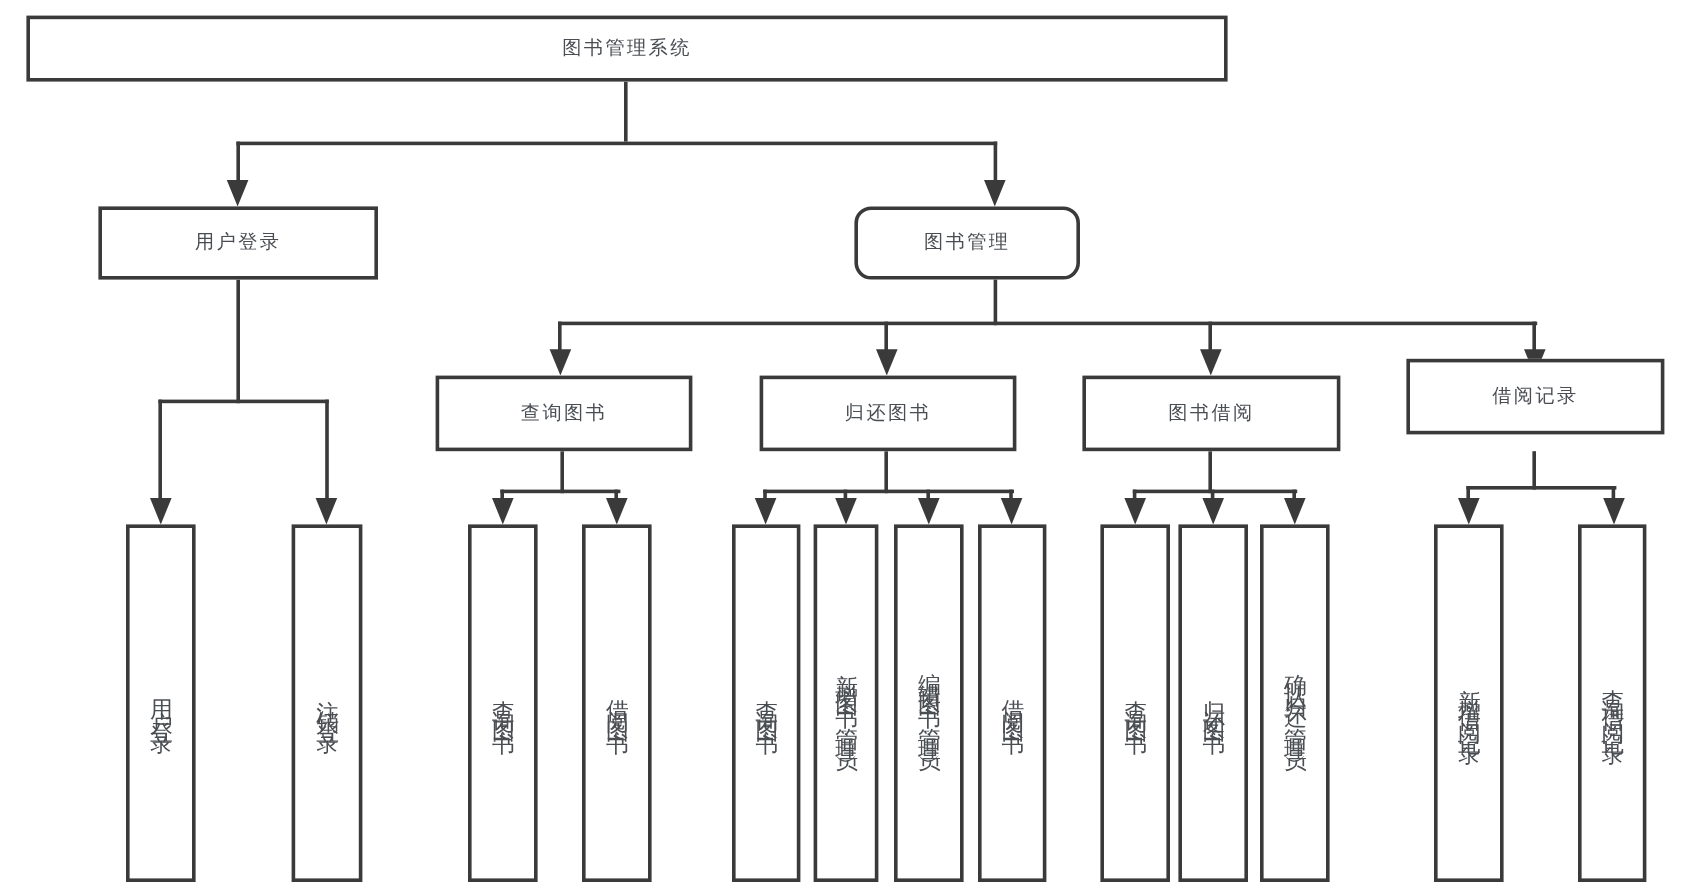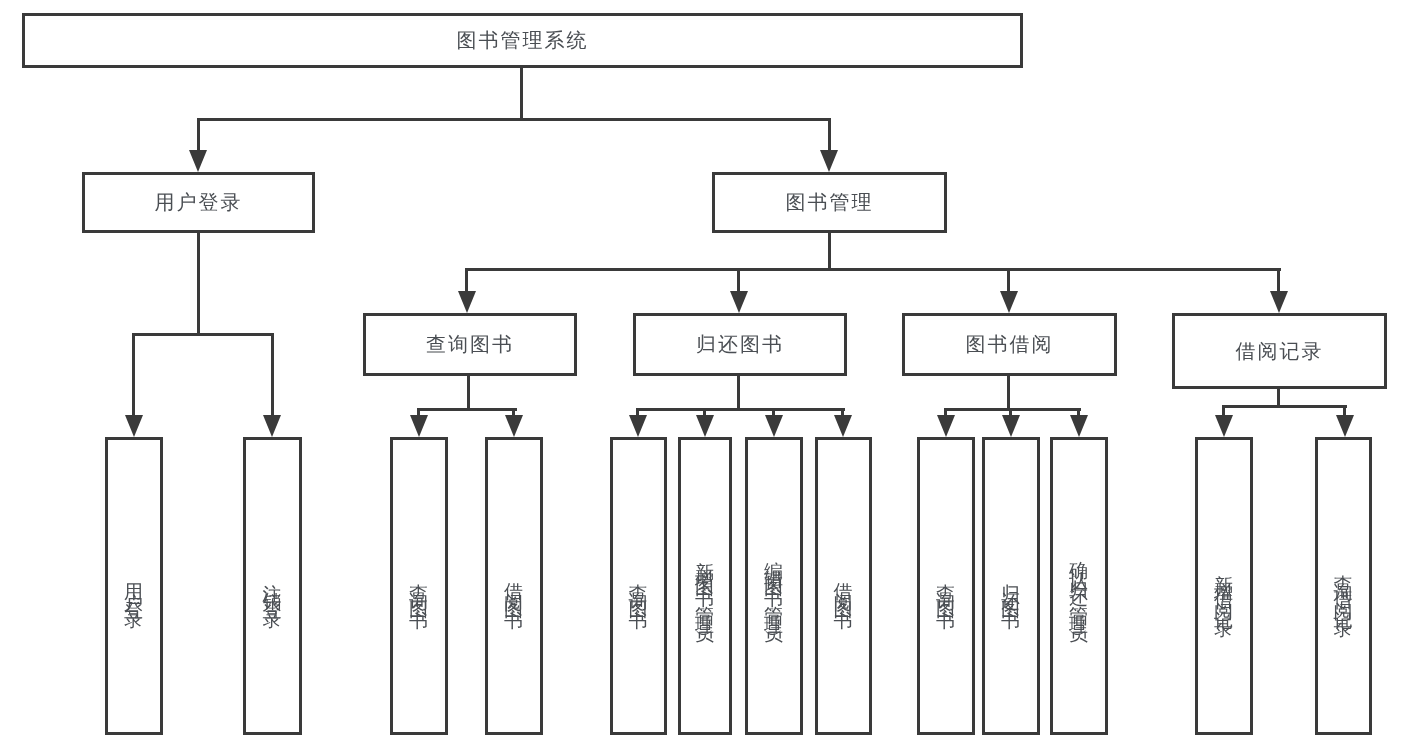--- a/index.html
+++ b/index.html
@@ -11,21 +11,21 @@
     overflow:hidden;
   }
   .box{
     position:absolute;
     border:3px solid var(--line,#3a3a3a);
     background:#ffffff;
     box-sizing:border-box;
     display:flex;align-items:center;justify-content:center;
   }
   .hlabel{
-    font-size:20px;letter-spacing:2px;
+    font-size:16px;letter-spacing:2px;
     color:var(--text,#4a4e53);
     white-space:nowrap;
   }
   .leaf .vlabel{
     writing-mode:vertical-rl;
     text-orientation:mixed;
     font-size:19px;letter-spacing:9px;
     color:var(--text,#4a4e53);
     line-height:1;
   }
@@ -112,37 +112,37 @@
   <div class="arrow" style="left:1336px;top:415px;"></div>
 
   <div class="box" style="left:22px;top:13px;width:1001px;height:55px;">
     <span class="hlabel">图书管理系统</span>
   </div>
 
   <div class="box" style="left:82px;top:172px;width:233px;height:61px;">
     <span class="hlabel">用户登录</span>
   </div>
 
-  <div class="box" style="left:712px;top:172px;width:235px;height:61px;">
+  <div class="box" style="left:712px;top:172px;width:188px;height:61px;border-radius:14px;">
     <span class="hlabel">图书管理</span>
   </div>
 
   <div class="box" style="left:363px;top:313px;width:214px;height:63px;">
     <span class="hlabel">查询图书</span>
   </div>
 
   <div class="box" style="left:633px;top:313px;width:214px;height:63px;">
     <span class="hlabel">归还图书</span>
   </div>
 
   <div class="box" style="left:902px;top:313px;width:215px;height:63px;">
     <span class="hlabel">图书借阅</span>
   </div>
 
-  <div class="box" style="left:1172px;top:313px;width:215px;height:76px;justify-content:center;">
+  <div class="box" style="left:1172px;top:299px;width:215px;height:63px;justify-content:center;">
     <span class="hlabel">借阅记录</span>
   </div>
 
   <div class="box leaf" style="left:105px;top:437px;width:58px;height:298px;">
     <span class="vlabel">用户登录</span>
   </div>
   <div class="box leaf" style="left:243px;top:437px;width:59px;height:298px;">
     <span class="vlabel">注销登录</span>
   </div>
 

